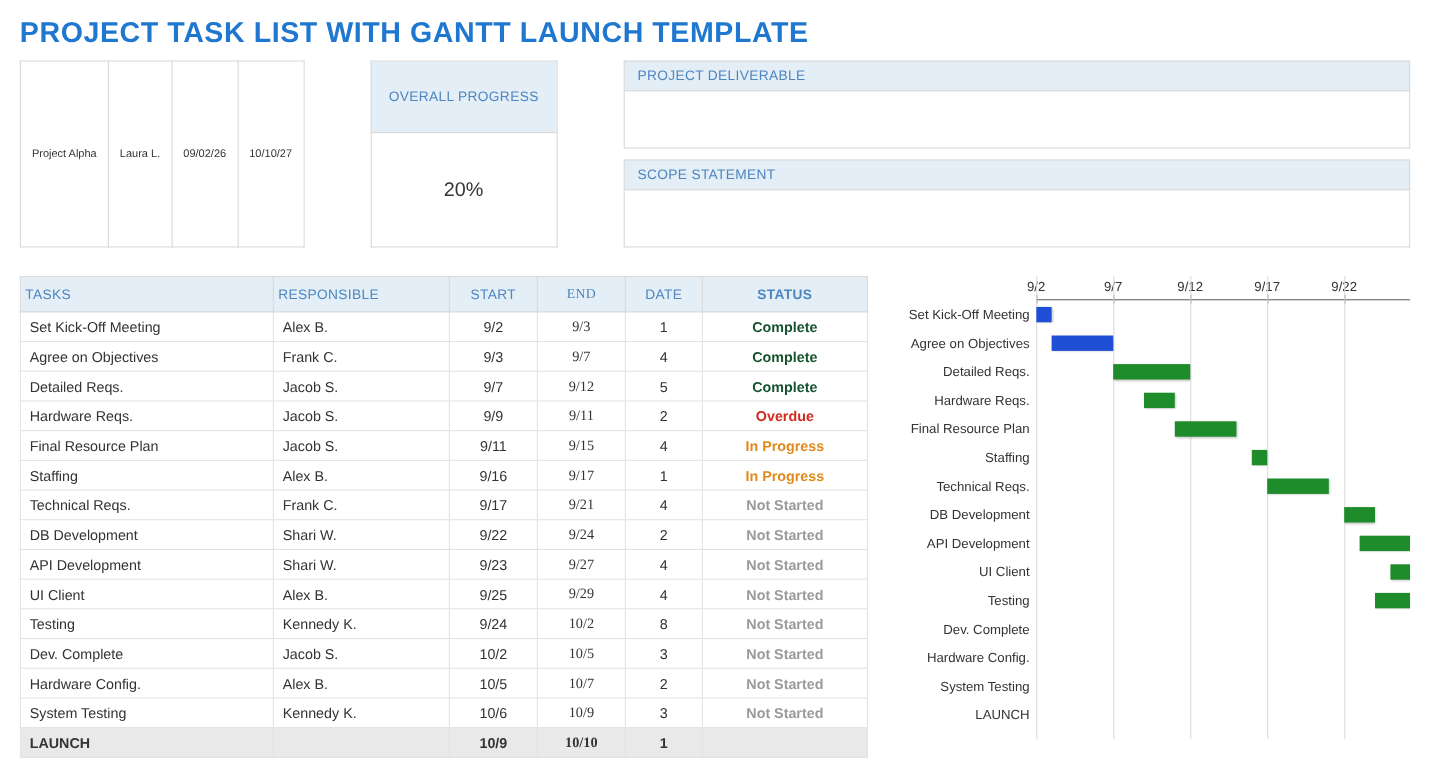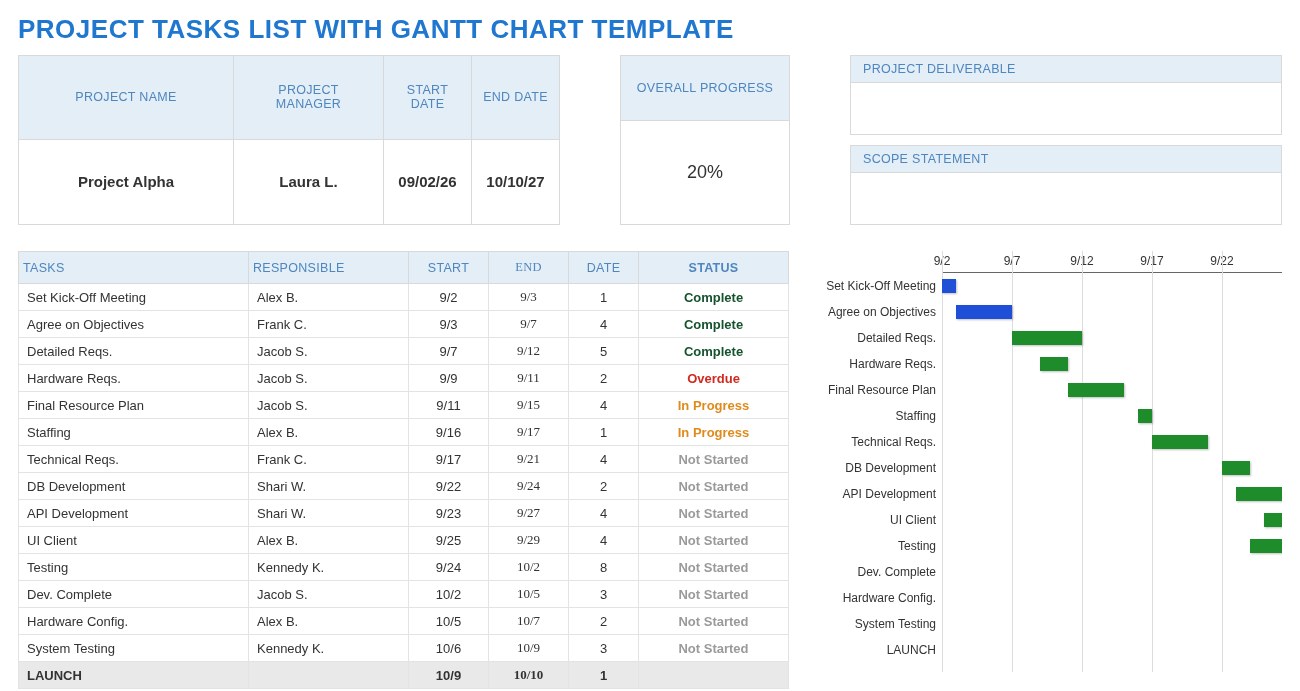--- a/index.html
+++ b/index.html
@@ -18,22 +18,22 @@
     color: #1f77d0;
     letter-spacing: 0.5px;
     margin-bottom: 10px;
     font-family: "Segoe UI Semibold", "Segoe UI", Arial, sans-serif;
   }
   .top-row { display: flex; gap: 60px; }
   .meta-table { border-collapse: collapse; }
   .meta-table th, .meta-table td {
     border: 1px solid #d9d9d9;
     text-align: center;
-    font-weight: 700;
-    font-size: 15px;
+    font-weight: 400;
+    font-size: 10px;
   }
   .meta-table th {
     background: #e3eef7;
     color: #4e86bf;
     padding: 8px 10px;
     font-weight: 400;
     letter-spacing: 0.3px;
     font-size: 12.5px;
   }
   .meta-table td { padding: 14px 10px; }
@@ -149,31 +149,25 @@
     height: 14px;
     top: 6px;
     box-shadow: 1px 1px 2px rgba(0,0,0,0.25);
   }
   .bar-blue  { background: #1f4fd6; }
   .bar-green { background: #1e8c2b; }
 </style>
 </head>
 <body>
 
-<div class="title">PROJECT TASKS LIST WITH GANTT CHART TEMPLATE</div>
+<div class="title">PROJECT TASK LIST WITH GANTT LAUNCH TEMPLATE</div>
 
 <div class="top-row">
   <table class="meta-table">
     <tbody>
-        <tr>
-      <th class="col-name">PROJECT NAME</th>
-      <th class="col-mgr">PROJECT MANAGER</th>
-      <th class="col-date">START DATE</th>
-      <th class="col-date">END DATE</th>
-    </tr>
     <tr>
       <td>Project Alpha</td>
       <td>Laura L.</td>
       <td>09/02/26</td>
       <td>10/10/27</td>
     </tr>
   </tbody>
     </table>
 
   <table class="meta-table progress-block">

